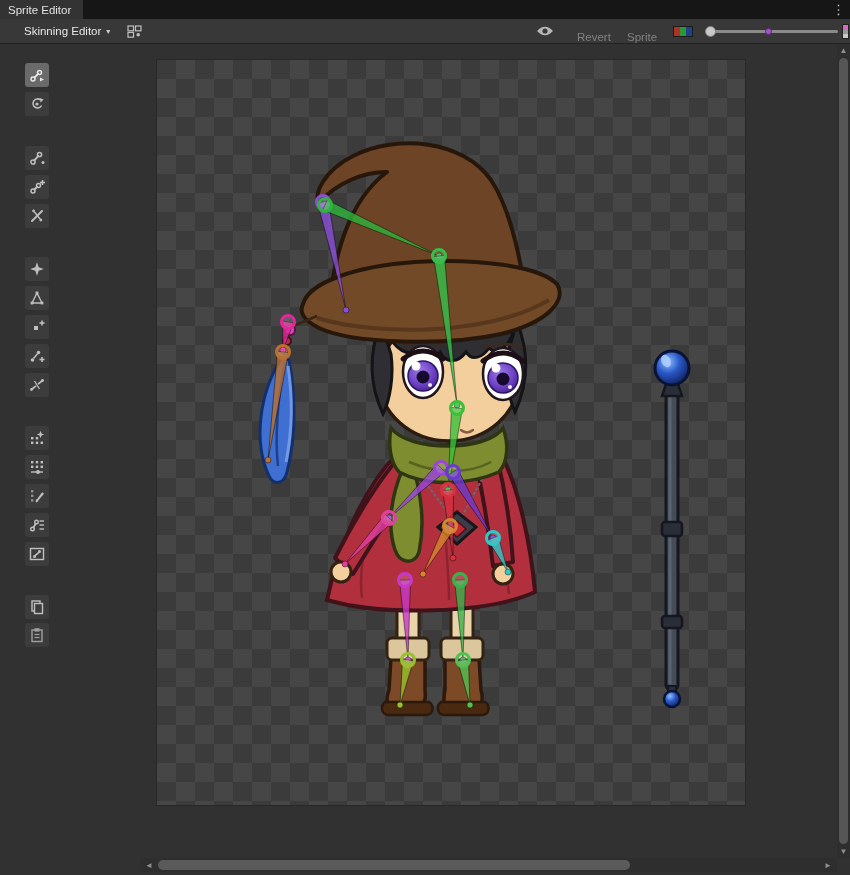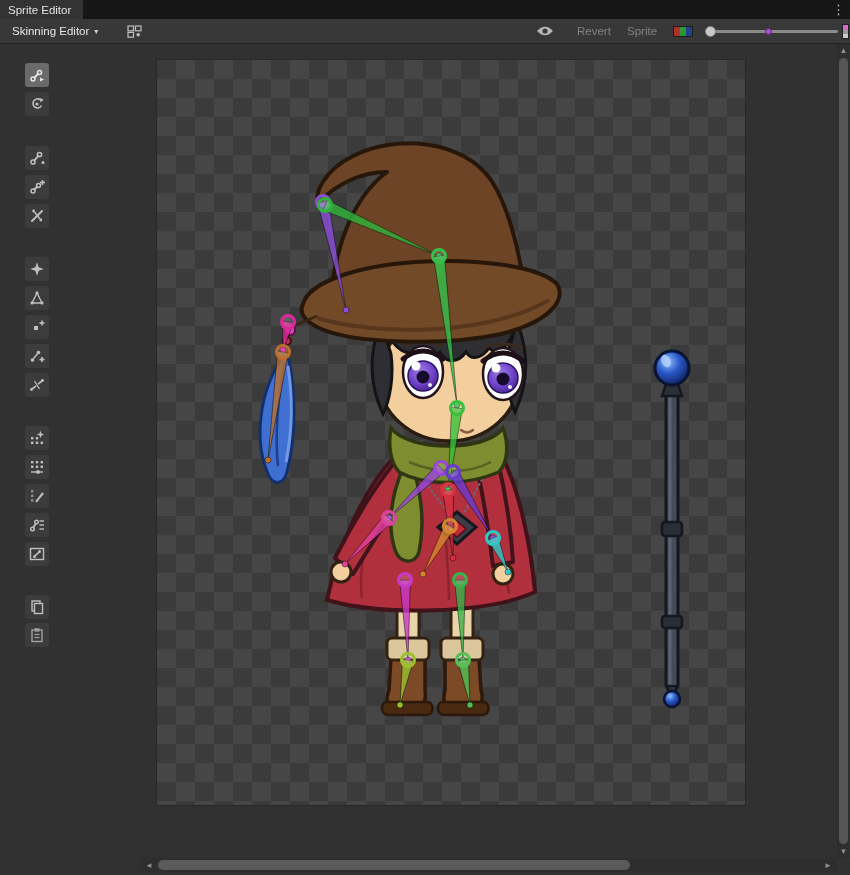--- a/index.html
+++ b/index.html
@@ -9,26 +9,26 @@
   
   .tab-bar{position:absolute;top:0;left:0;right:0;height:19px;background:#161616}
   .tab{position:absolute;left:0;top:0;height:19px;padding:0 12px 0 8px;background:#333;
        display:flex;align-items:center;font-size:11.5px;color:#e2e2e2}
   .kebab{position:absolute;right:5px;top:0;height:19px;display:flex;align-items:center;
          color:#c0c0c0;font-size:13px;cursor:pointer}
 
   
   .toolbar{position:absolute;top:19px;left:0;right:0;height:25px;background:#383838;
            border-bottom:1px solid #222}
-  .mode-dd{position:absolute;left:4px;top:0;height:24px;display:flex;align-items:center;gap:5px;
+  .mode-dd{position:absolute;left:16px;top:0;height:24px;display:flex;align-items:center;gap:5px;
            padding:0 8px;font-size:11.5px;color:#e6e6e6;cursor:pointer}
   .mode-dd .caret{font-size:8px;color:#cfcfcf}
   .tb-iconbtn{position:absolute;top:2px;height:20px;width:24px;display:flex;align-items:center;
               justify-content:center;border-radius:2px;cursor:pointer}
-  .tb-textbtn{position:absolute;top:0;height:24px;display:flex;align-items:center;padding:0 6px;
+  .tb-textbtn{position:absolute;top:0;height:24px;display:flex;align-items:flex-end;padding:0 6px;
               font-size:11.5px;color:#828282;cursor:default}
   .swatch{position:absolute;left:673px;top:7px;width:20px;height:11px;border:1px solid #1c1c1c;
           background:linear-gradient(90deg,#b03028 0 34%,#2a9838 34% 67%,#20408a 67% 100%);cursor:pointer}
   .slider{position:absolute;left:706px;top:11px;width:132px;height:3px;background:#8a8a8a;border-radius:2px;cursor:pointer}
   .slider .knob{position:absolute;top:-4px;width:11px;height:11px;border-radius:50%;
                 background:#c9c9c9;border:1px solid #808080;margin-left:-5px}
   .slider .marker{position:absolute;top:-2px;width:7px;height:7px;border-radius:50%;
                   background:#a94fd1;border:1px solid #5d2678;margin-left:-3px}
   .grad-cap{position:absolute;right:1px;top:5px;width:7px;height:15px;border:1px solid #222;
             background:linear-gradient(180deg,#d36cc2 0 40%,#9a9a9a 40% 70%,#c9c9c9 70% 100%);cursor:pointer}

